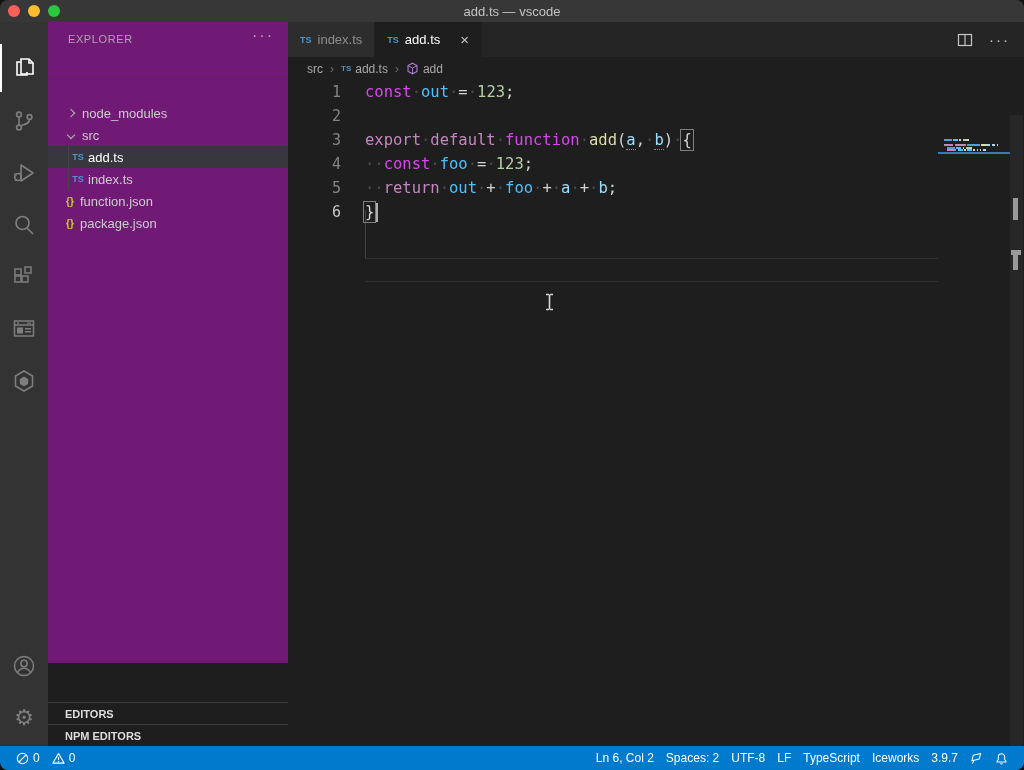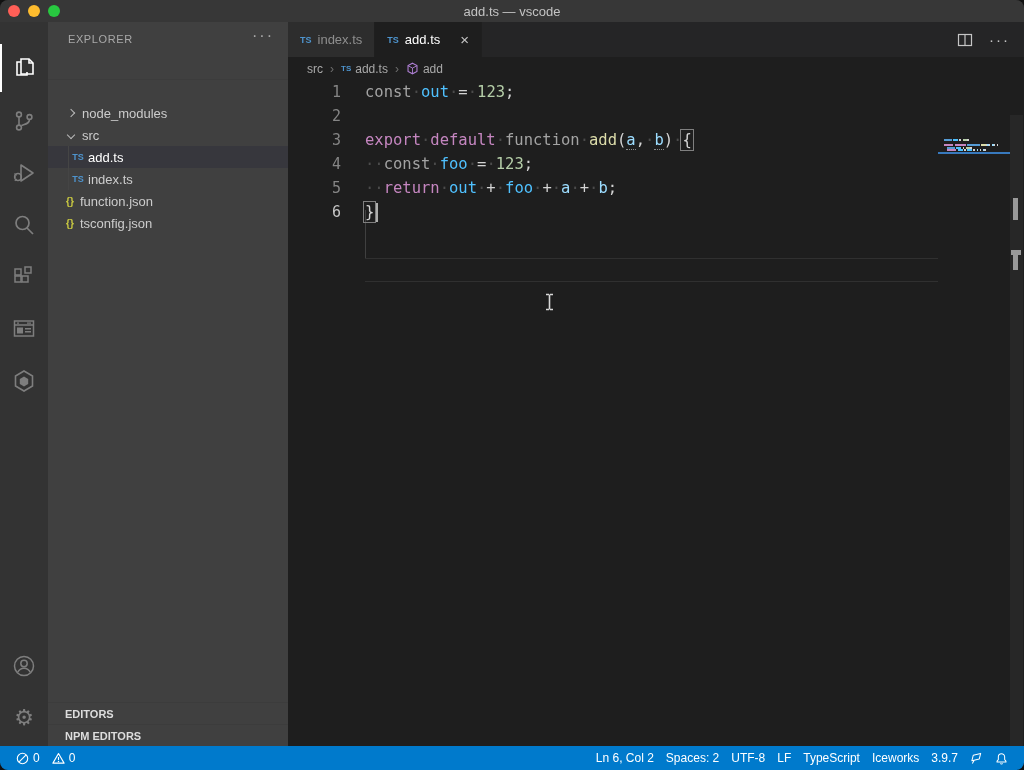--- a/index.html
+++ b/index.html
@@ -15,21 +15,21 @@
 
   
   .activitybar { position:absolute; left:0; top:22px; width:48px; height:724px; background:#333333; }
   .ab-item { position:absolute; left:0; width:48px; height:48px; display:flex; align-items:center; justify-content:center;
              color:#7e7e7e; cursor:pointer; }
   .ab-item.active { color:#ffffff; border-left:2px solid #ffffff; }
   .ab-item svg { width:26px; height:26px; }
   .gear-glyph { font-size:22px; line-height:1; }
 
   
-  .sidebar { position:absolute; left:48px; top:22px; width:240px; height:724px; background:#404040; color:#cccccc; }
+  .sidebar { position:absolute; left:48px; top:22px; width:240px; height:641px; background:#701a75; color:#cccccc; }
   .sb-header { position:absolute; left:0; top:0; width:240px; height:34px; display:flex; align-items:center; }
   .sb-header .sb-title { margin-left:20px; font-size:11px; letter-spacing:.6px; color:#a9a9a9; }
   .sb-header .sb-more { position:absolute; right:14px; top:5px; color:#a9a9a9; font-size:16px; letter-spacing:2px; cursor:pointer; }
   .sb-row { position:absolute; left:0; width:240px; height:22px; display:flex; align-items:center; font-size:13px; color:#cccccc; cursor:pointer; }
   .sb-row.section { font-weight:bold; font-size:11px; color:#dddddd; }
   .sb-row.selected { background:#37373d; color:#ffffff; }
   .sb-row .chev { width:6px; height:6px; border-right:1.4px solid #b9b9b9; border-bottom:1.4px solid #b9b9b9; flex:0 0 auto; }
   .chev.right { transform:rotate(-45deg); }
   .chev.down  { transform:rotate(45deg); }
   .openeditors-border { position:absolute; left:0; top:57px; width:240px; height:1px; background:#3c3c3c; }
@@ -58,21 +58,21 @@
   .bc-item { display:flex; align-items:center; gap:4px; cursor:pointer; }
   .bc-ts { font-size:8px; font-weight:bold; color:#4e94ce; }
 
   
   .code-area { position:absolute; left:0; top:58px; width:736px; height:666px;
                font-family:"DejaVu Sans Mono", monospace; font-size:15.5px; }
   .code-row { position:absolute; left:0; width:660px; height:24px; display:flex; align-items:center; }
   .gutter { width:53px; text-align:right; color:#858585; font-size:15px; flex:0 0 auto; }
   .gutter.active { color:#c6c6c6; }
   .code-text { margin-left:24px; white-space:pre; display:flex; align-items:center; }
-  .tk-kw   { color:#a3a3a3; }
+  .tk-kw   { color:#d946ef; }
   .tk-ctrl { color:#c586c0; }
   .tk-cvar { color:#4fc1ff; }
   .tk-var  { color:#9cdcfe; }
   .tk-fn   { color:#dcdcaa; }
   .tk-num  { color:#b5cea8; }
   .tk-pun  { color:#d4d4d4; }
   .tk-ws   { color:#4b4b4b; }
   .tk-brk  { color:#d4d4d4; outline:1px solid #7f7f7f; outline-offset:1px; }
   .tk-param{ color:#9cdcfe; border-bottom:1.5px dotted #8a8a8a; }
   .current-line { position:absolute; left:77px; top:178px; width:573px; height:24px;
@@ -203,21 +203,21 @@
         <div class="sb-row" style="top: 146px;">
           <span class="ts-badge" style="margin-left: 22px; margin-right: 2px;">TS</span>
           <span>index.ts</span>
         </div>
         <div class="sb-row" style="top: 168px;">
           <span class="json-badge" style="margin-left: 14px; margin-right: 2px;">{}</span>
           <span>function.json</span>
         </div>
         <div class="sb-row" style="top: 190px;">
           <span class="json-badge" style="margin-left: 14px; margin-right: 2px;">{}</span>
-          <span>tsconfig.json</span>
+          <span>package.json</span>
         </div>
       </div>
     <div class="tree-guide"></div>
     <div id="sb-bottom">
         <div class="sb-bottom-row" style="top: 680px;">
           <span class="chev right"></span>
           <span>EDITORS</span>
         </div>
         <div class="sb-bottom-row" style="top: 702px;">
           <span class="chev right"></span>

